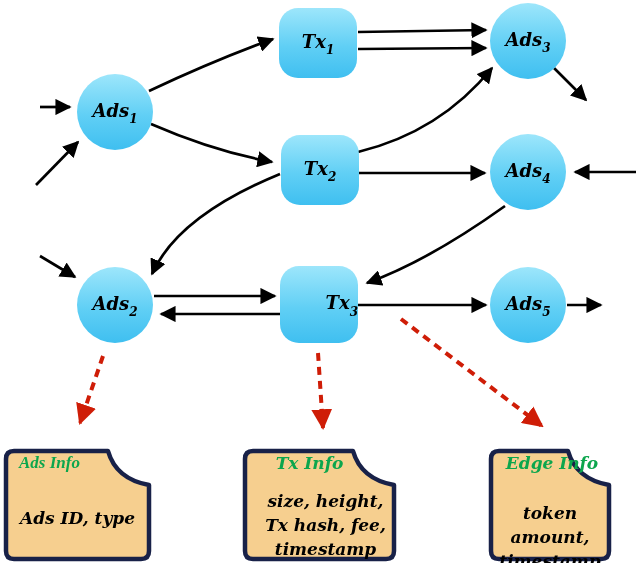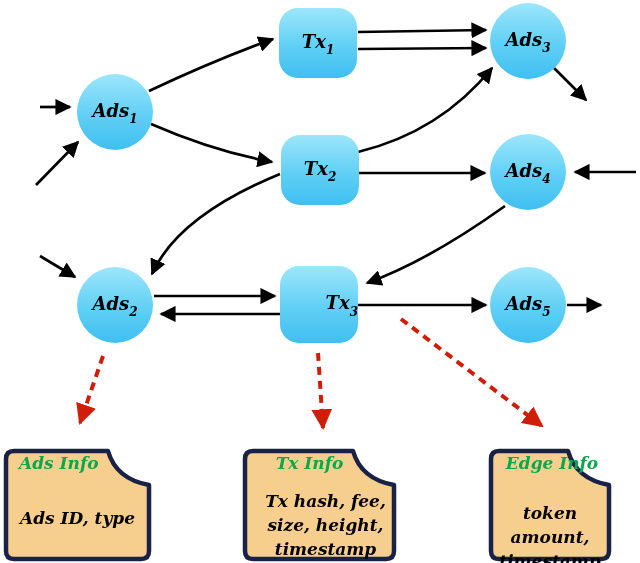--- a/index.html
+++ b/index.html
@@ -15,21 +15,21 @@
   }
   .node.circle{width:76px;height:76px;border-radius:50%;}
   .node.square{width:78px;height:70px;border-radius:19px;}
   .node sub{font-size:12px;font-style:italic;font-weight:bold;transform:translateY(2px);display:inline-block;}
   .note{position:absolute;width:160px;height:114px;}
   .note svg{position:absolute;left:0;top:0;}
   .note-title{
     position:absolute;top:5px;left:0;width:100%;text-align:center;
     color:#0ca64d;font-weight:bold;font-style:italic;font-size:17px;
   }
-  .note.left-title .note-title{left:16px;width:auto;text-align:left;}
+  .note.left-title .note-title{left:16px;width:auto;text-align:left;font-family:Liberation Serif, serif;}
   .note-body{
     position:absolute;left:0;width:100%;text-align:center;
     color:#000;font-weight:bold;font-style:italic;font-size:17px;line-height:24px;
   }
 </style>
 </head>
 <body>
 
 <div id="canvas">
 
@@ -102,22 +102,22 @@
       <div>Ads ID, type</div>
     </div>
   </div>
 
   <div class="note" style="left:242px;top:448px;width:155px;padding-left:12px;">
     <svg width="155" height="114" viewBox="0 0 155 114">
       <path d="M 11 3 L 111 3 Q 119 31 152 37 L 152 103 Q 152 111 144 111 L 11 111 Q 3 111 3 103 L 3 11 Q 3 3 11 3 Z" fill="#f6cf8f" stroke="#182148" stroke-width="4.5" stroke-linejoin="round"></path>
     </svg>
     <div class="note-title" style="width:135px;">Tx Info</div>
     <div class="note-body" style="top:41px;">
+      <div>size, height,</div>
       <div>Tx hash, fee,</div>
-      <div>size, height,</div>
       <div>timestamp</div>
     </div>
   </div>
 
   <div class="note" style="left:488px;top:448px;width:124px;">
     <svg width="124" height="114" viewBox="0 0 124 114">
       <path d="M 11 3 L 80 3 Q 88 31 121 37 L 121 103 Q 121 111 113 111 L 11 111 Q 3 111 3 103 L 3 11 Q 3 3 11 3 Z" fill="#f6cf8f" stroke="#182148" stroke-width="4.5" stroke-linejoin="round"></path>
     </svg>
     <div class="note-title" style="width:112px;margin-left:8px;">Edge Info</div>
     <div class="note-body" style="top:53px;">

